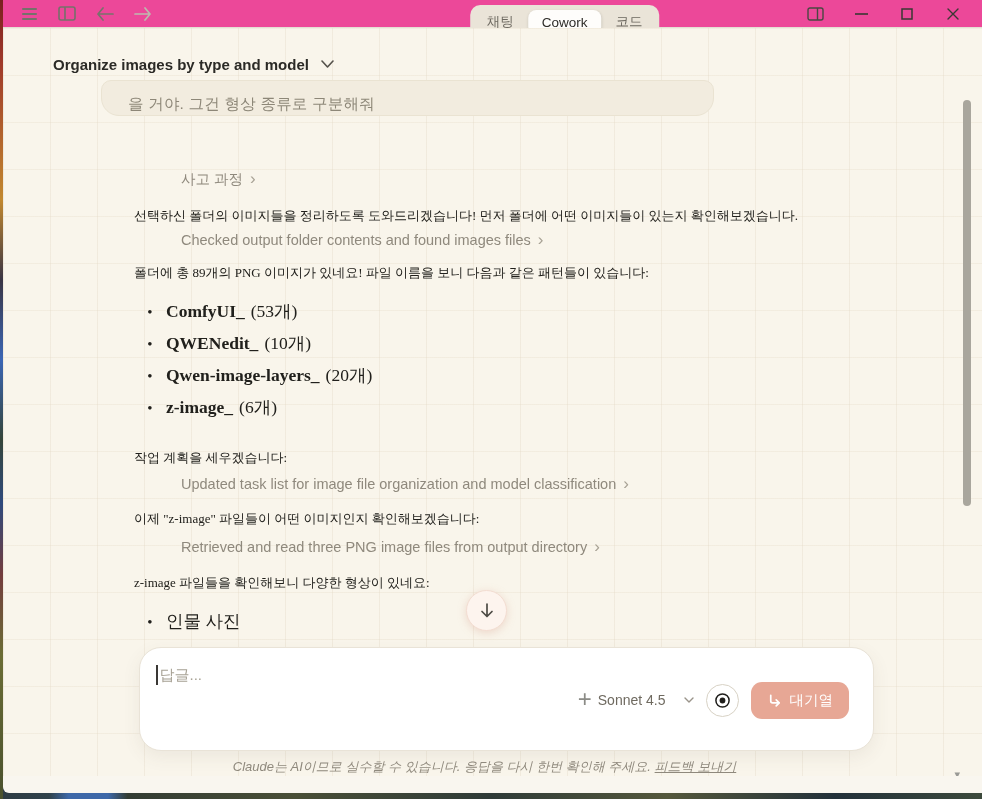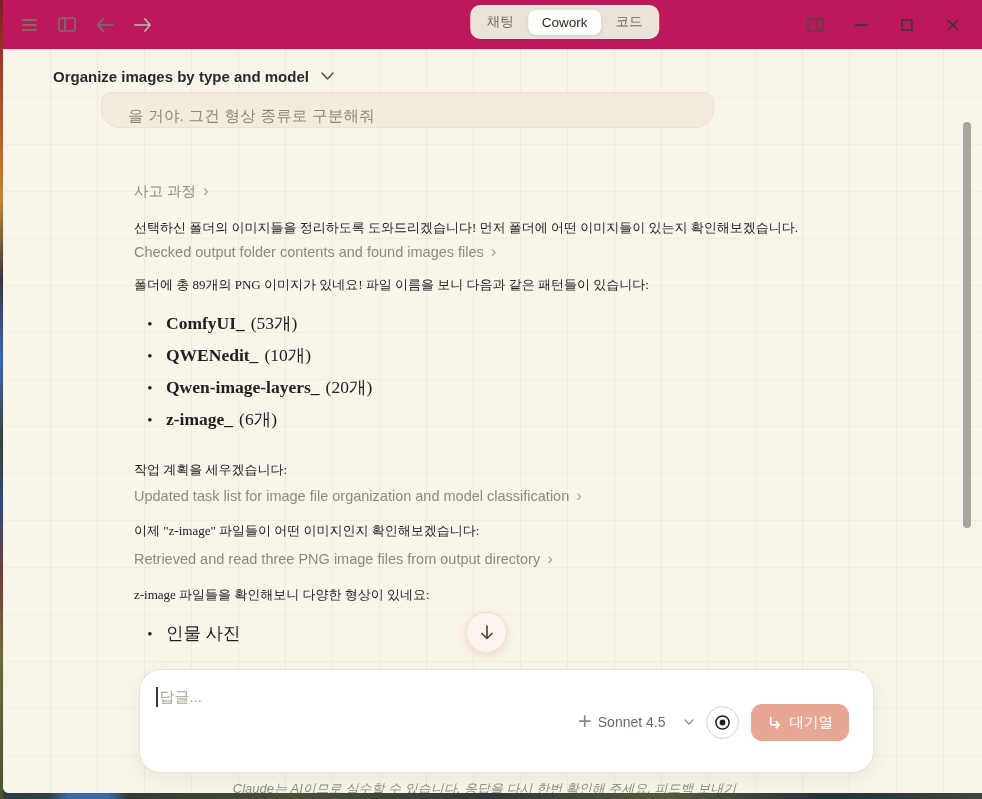--- a/index.html
+++ b/index.html
@@ -8,53 +8,53 @@
 
   .screen { position:relative; width:982px; height:799px;
     background:linear-gradient(90deg,#2e3b43 0%,#30424a 5%,#3e68a8 7%,#3e68a8 11%,#333c33 13%,#4a4f37 30%,#2f3b38 50%,#55583c 68%,#23313a 85%,#3d4a3c 100%); }
   .desktop-left { position:absolute; left:0; top:0; width:3px; height:799px; z-index:0;
     background:linear-gradient(180deg,#7a2020 0%,#a03a2a 8%,#c2882f 25%,#3a3544 35%,#3b66b5 45%,#35453a 55%,#2f4a7d 63%,#743d3d 72%,#6b6d35 82%,#4a512e 100%); }
 
   .window { position:absolute; left:3px; top:0; right:0; bottom:6px; background:#f9f6ef;
     border-radius:0 0 0 6px; overflow:hidden; z-index:1; }
 
   
-  .titlebar { position:relative; height:50px; background:#be185d; border-bottom:1px solid #e4dfd3;
+  .titlebar { position:relative; height:28px; background:#ec4899; border-bottom:1px solid #e4dfd3;
     display:flex; align-items:center; }
   .tb-left { display:flex; align-items:center; gap:14px; padding-left:14px; }
   .icon-btn { width:24px; height:24px; display:flex; align-items:center; justify-content:center; cursor:pointer; }
   .hamburger { display:flex; flex-direction:column; gap:3px; }
   .hamburger span { display:block; width:15px; height:2px; background:#75716a; border-radius:1px; }
   .tb-center { position:absolute; left:50%; top:5px; transform:translateX(-12%);
     background:#eae4d8; border-radius:10px; padding:3px; display:flex; align-items:center; }
   .seg-tab { padding:5px 14px; font-size:13.5px; color:#6d6960; border-radius:8px; cursor:pointer; }
   .seg-tab.active { background:#fefdfb; color:#2e2c28; box-shadow:0 1px 3px rgba(0,0,0,.12); font-weight:400; }
   .tb-right { margin-left:auto; display:flex; align-items:center; gap:8px; padding-right:10px; }
   .winctl { width:38px; height:30px; display:flex; align-items:center; justify-content:center; color:#3a3833; cursor:pointer; }
 
   
   .canvas { position:relative; height:calc(100% - 45px); background-color:#f9f5eb;
     background-image:
       linear-gradient(to right, rgba(226,216,196,.35) 1px, transparent 1px),
       linear-gradient(to bottom, rgba(226,216,196,.30) 1px, transparent 1px);
     background-size:47px 47px; overflow:hidden; }
 
-  .chat-title-row { margin:14px 0 0 50px; display:inline-flex; align-items:center; gap:12px;
+  .chat-title-row { margin:24px 0 0 50px; display:inline-flex; align-items:center; gap:12px;
     height:24px; cursor:pointer; }
   .chat-title { font-size:15px; font-weight:700; color:#2b2a26; }
 
   .user-bubble { margin:4px 0 0 98px; width:613px; height:36px;
     background:#f2ecdf; border:1px solid #eae3d2; border-radius:10px 10px 18px 18px;
     display:flex; align-items:flex-end; padding:0 26px; }
   .user-bubble span { font-size:15.5px; color:#8d8778; letter-spacing:.2px; }
 
   .chat-col { margin-left:131px; width:714px; }
 
   .collapse-row { display:inline-flex; align-items:center; gap:7px; color:#8f897d; font-size:14.5px;
-    height:18px; cursor:pointer; }
+    height:18px; cursor:pointer;margin-left:47px; }
   .collapse-row .chev { font-size:17px; line-height:14px; color:#a8a295; }
   .thinking-row { margin-top:54px; }
 
   .para { font-family:"Liberation Serif", serif; font-size:13px; line-height:31px; color:#21201c; }
   .p1 { margin-top:12px; }
   .tool1 { margin-top:0px; }
   .p2 { margin-top:8px; }
   ul.pattern-list { list-style:none; margin-top:8px; }
   ul.pattern-list li { display:flex; align-items:baseline; line-height:31px;
     font-family:"Liberation Serif", serif; font-size:17.5px; color:#21201c; }

